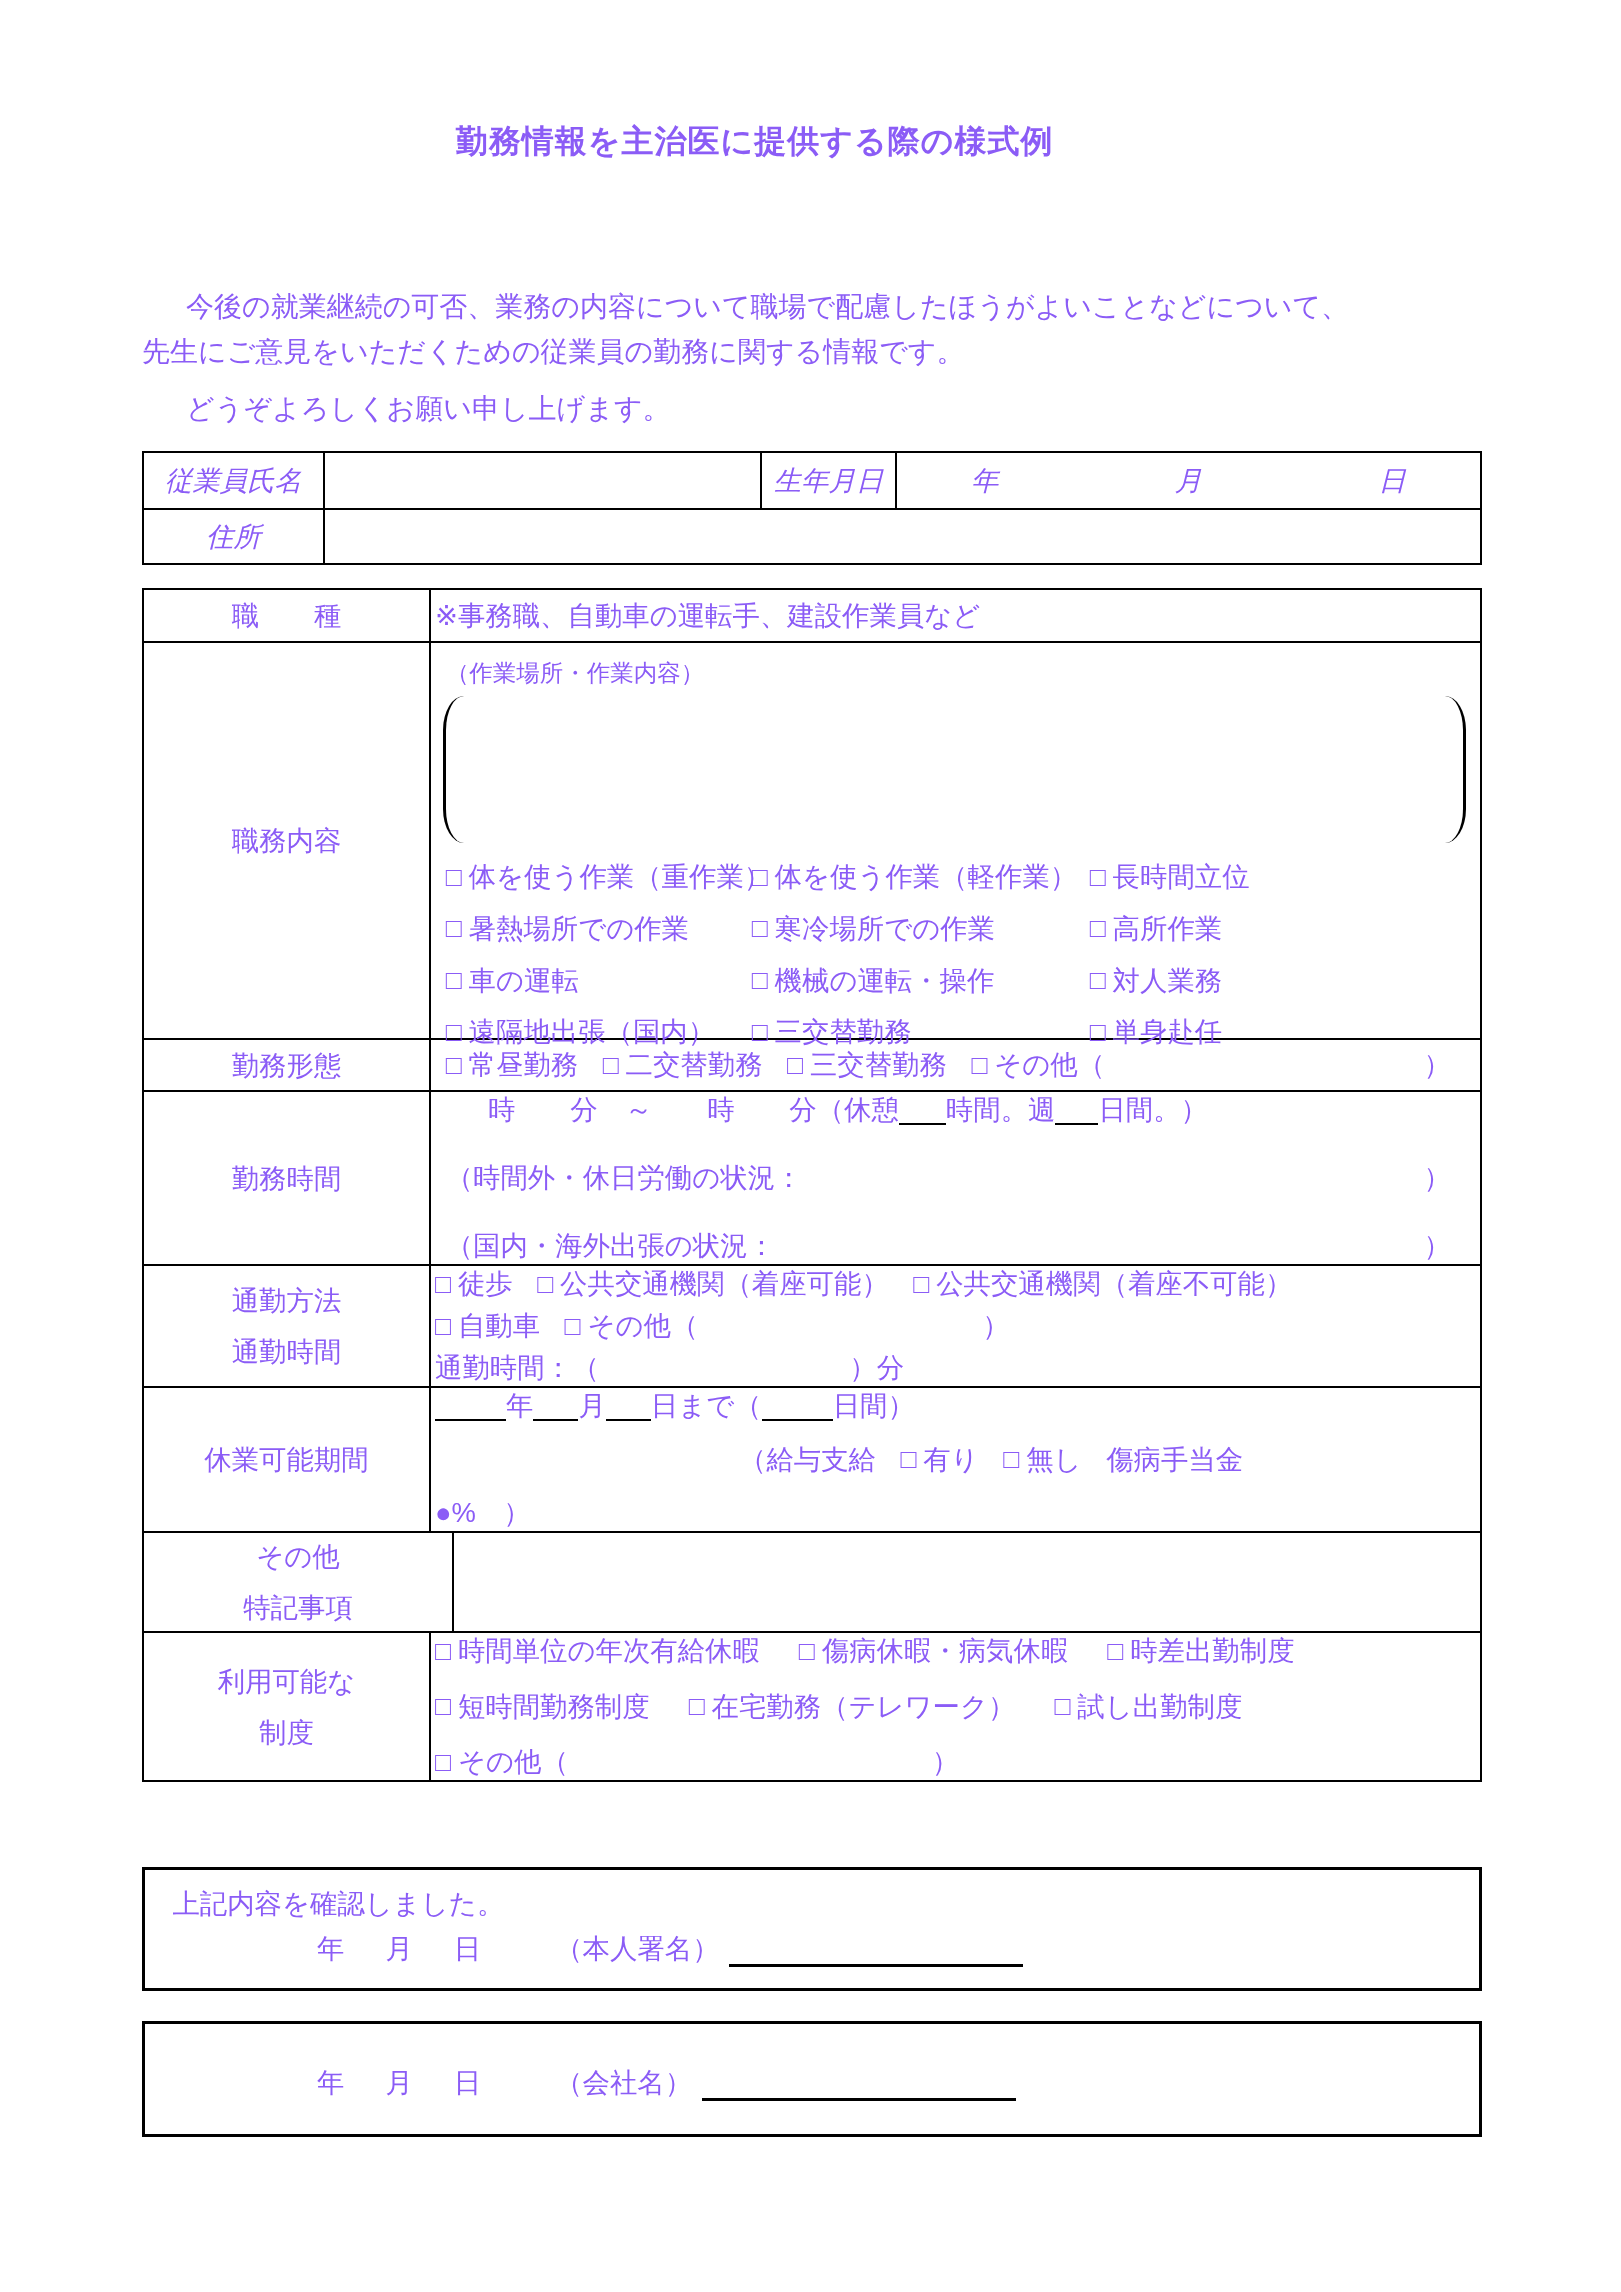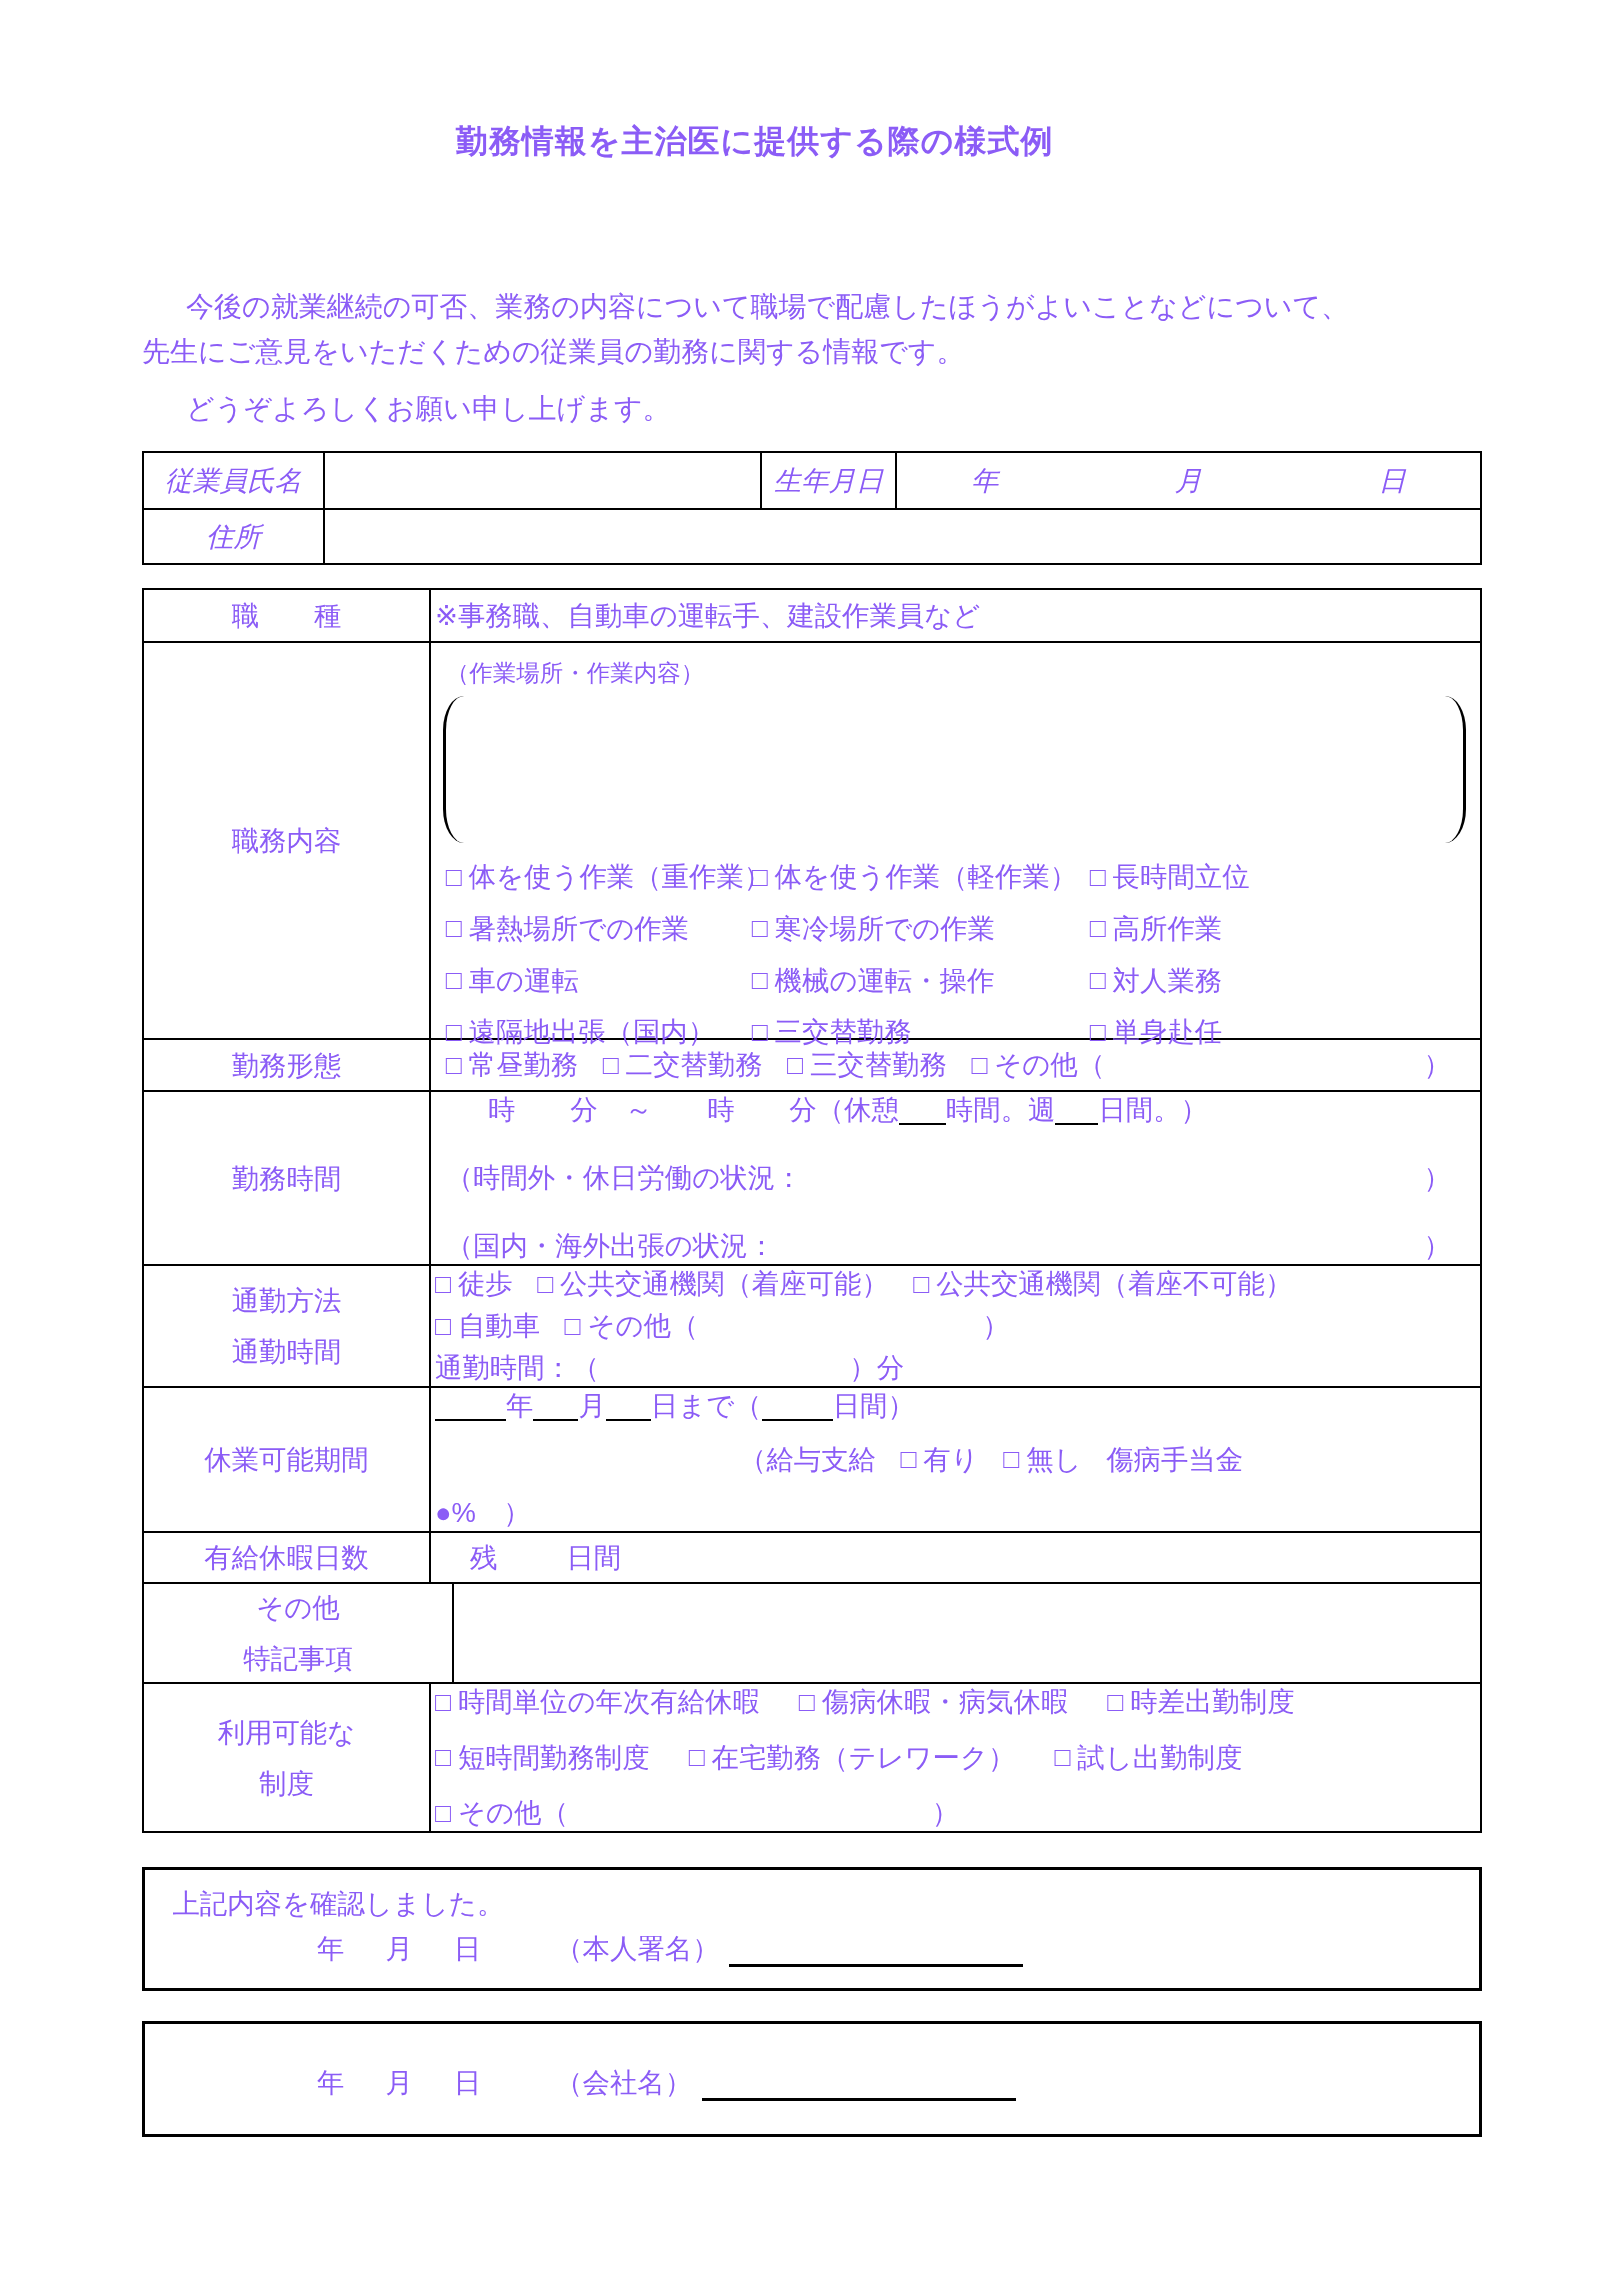--- a/index.html
+++ b/index.html
@@ -329,28 +329,20 @@
                 <span class="cb-box">□</span>
                 <span>無し</span>
               </span>
             </span>
           <span>傷病手当金</span>
         </div>
         <div class="line">●%　）</div>
       </div>
     </div>
 
-    <div class="trow r-paid">
-      <div class="lbl" style="width:287px">有給休暇日数</div>
-      <div class="cnt v-center" style="padding-left:39px">
-        <span>残</span>
-        <span class="gp" style="width:69px"></span>
-        <span>日間</span>
-      </div>
-    </div>
 
     <div class="trow r-notes">
       <div class="lbl" style="width:310px">
         <span>その他</span>
         <span>特記事項</span>
       </div>
       <div class="cnt"></div>
     </div>
 
     <div class="trow r-systems">

